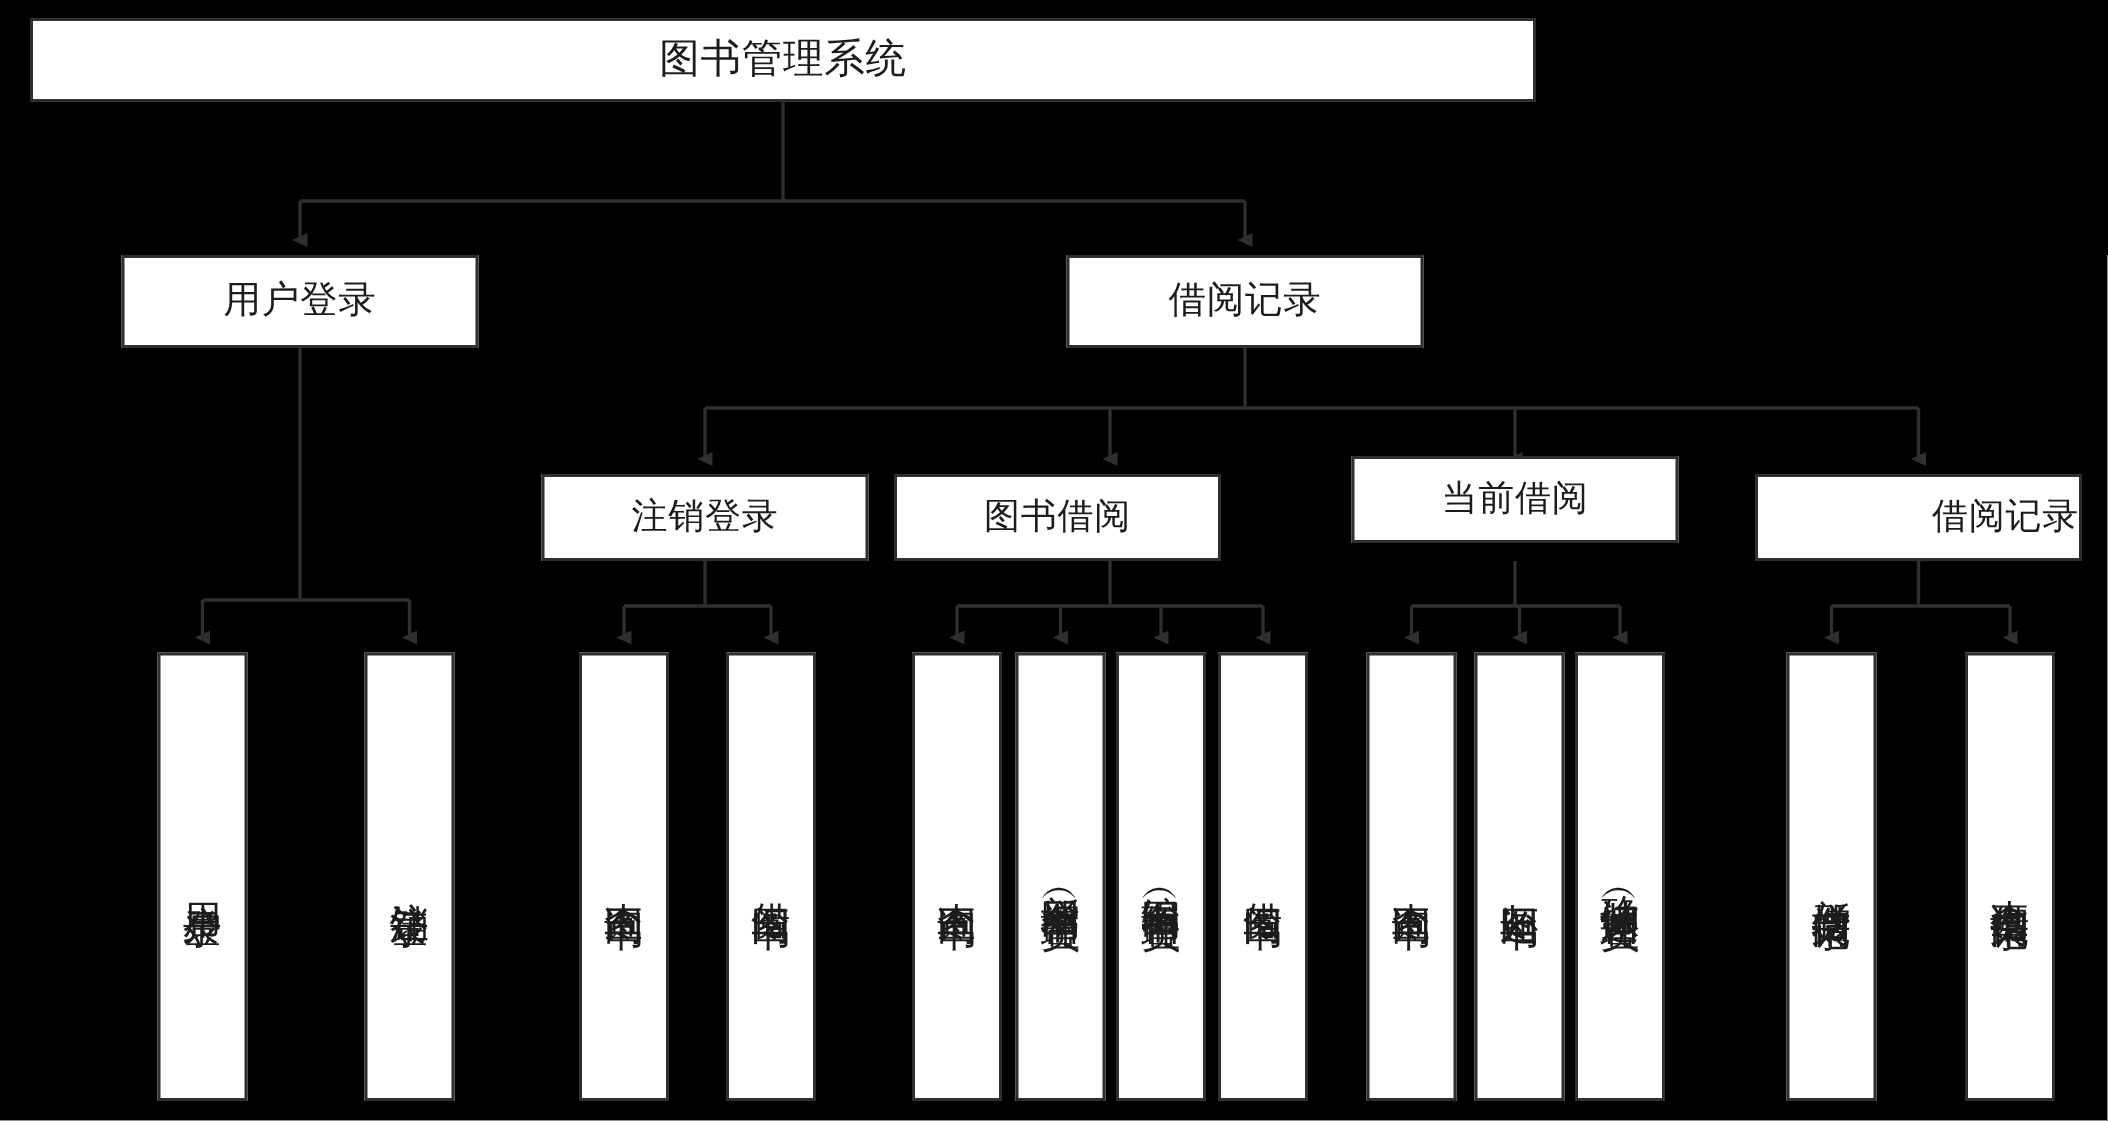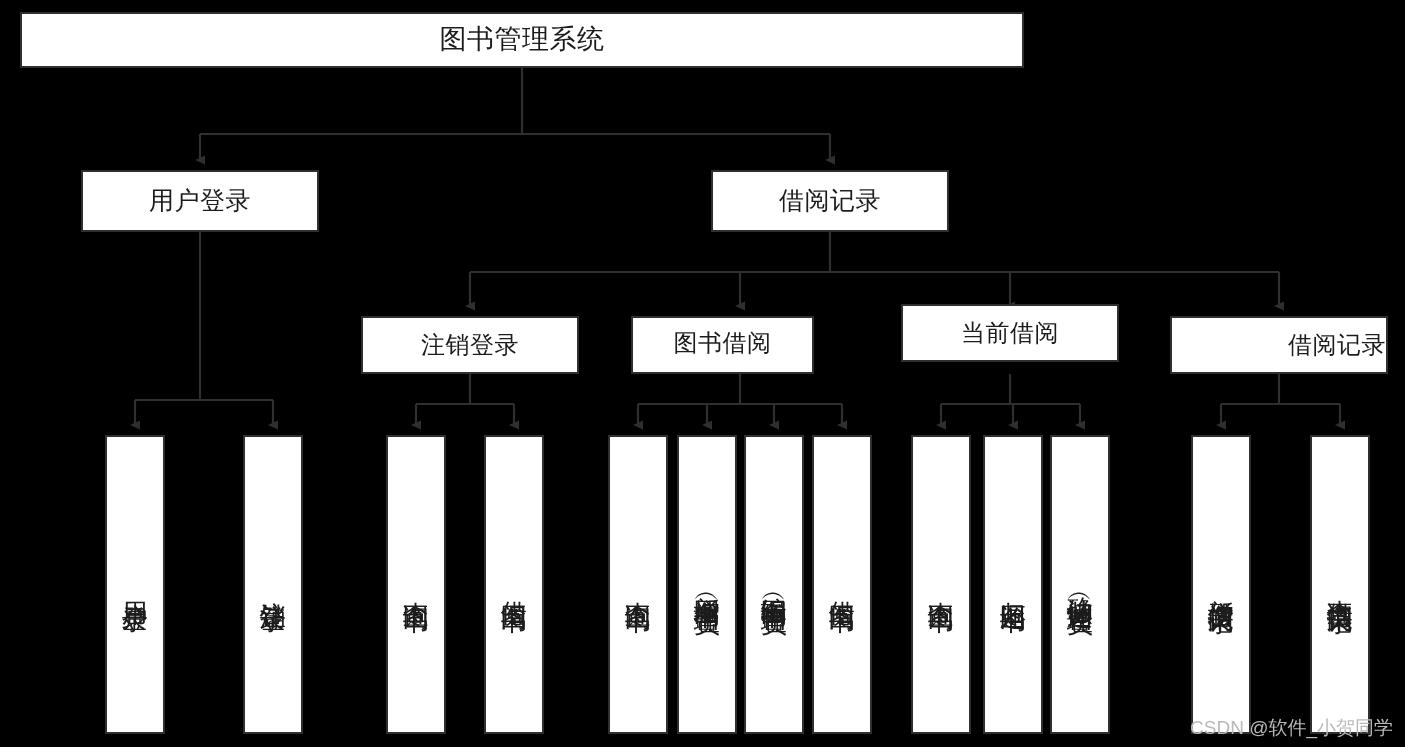--- a/index.html
+++ b/index.html
@@ -137,21 +137,21 @@
   <div class="node-box lvl1" style="left:81px; top:170px; width:238px; height:62px;">
     <span class="node-label">用户登录</span>
   </div>
   <div class="node-box lvl1" style="left:711px; top:170px; width:238px; height:62px;">
     <span class="node-label">借阅记录</span>
   </div>
 
   <div class="node-box lvl2" style="left:361px; top:316px; width:218px; height:58px;">
     <span class="node-label">注销登录</span>
   </div>
-  <div class="node-box lvl2" style="left:631px; top:316px; width:183px; height:58px;font-family:Liberation Mono, monospace;">
+  <div class="node-box lvl2" style="left:596px; top:316px; width:218px; height:58px;">
     <span class="node-label">图书借阅</span>
   </div>
   <div class="node-box lvl2" style="left:901px; top:304px; width:218px; height:58px;">
     <span class="node-label">当前借阅</span>
   </div>
   <div class="node-box lvl2" style="left:1170px; top:316px; width:218px; height:58px;justify-content:flex-end;">
     <span class="node-label">借阅记录</span>
   </div>
 
   <div class="node-box leaf" style="left:105px; top:435px; width:60px; height:299px;">
@@ -191,14 +191,13 @@
     <span class="node-label">确认归还（管理员）</span>
   </div>
 
   <div class="node-box leaf" style="left:1191px; top:435px; width:60px; height:299px;">
     <span class="node-label">新增借阅记录</span>
   </div>
   <div class="node-box leaf" style="left:1310px; top:435px; width:60px; height:299px;">
     <span class="node-label">查询借阅记录</span>
   </div>
 
-  <div id="watermark">CSDN @软件_小贺同学</div>
 </div>
 
 </body></html>

